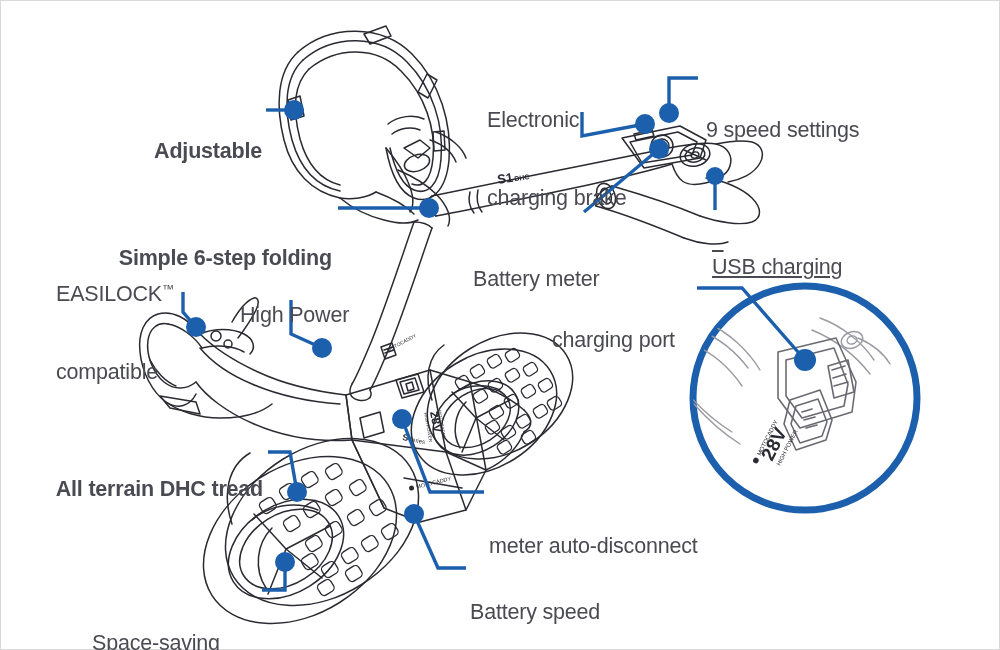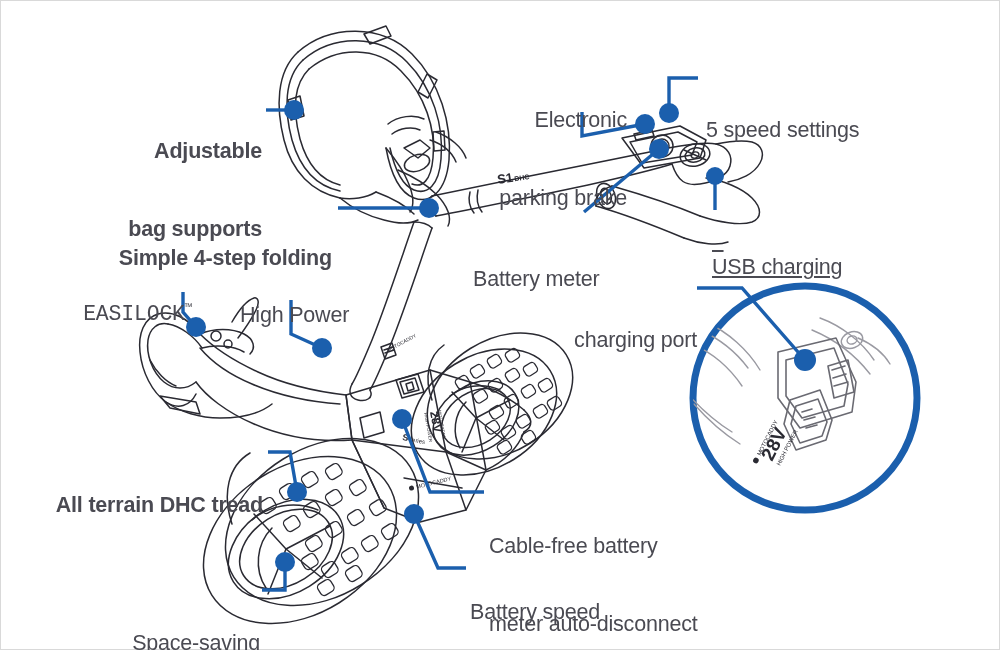--- a/index.html
+++ b/index.html
@@ -18,21 +18,21 @@
     position:absolute;
     color:#4a4a52;
     font-size:21.5px;
     line-height:26px;
     font-weight:400;
     white-space:pre;
     letter-spacing:-0.2px;
   }
   .callout-text.right{text-align:right;font-weight:bold;}
   .callout-text.left{text-align:left;}
-  .callout-text.center{text-align:right;}
+  .callout-text.center{text-align:left;}
   .tm{font-size:12px;vertical-align:super;letter-spacing:0;}
 </style>
 </head>
 <body>
 
 <div id="page-frame"></div>
 
 <div id="stage">
   <svg width="1000" height="650" viewBox="0 0 1000 650" xmlns="http://www.w3.org/2000/svg">
     <defs>
@@ -329,66 +329,65 @@
       <circle cx="297" cy="492" r="10"></circle>
       <circle cx="285" cy="562" r="10"></circle>
       <circle cx="402" cy="419" r="10"></circle>
       <circle cx="414" cy="514" r="10"></circle>
     </g>
   </svg>
 </div>
 
 <div class="callout-text right" style="left:112px;top:86px;width:150px;">
   <div>Adjustable</div>
-  <div>bag supports</div>
 </div>
 
 <div class="callout-text right" style="left:112px;top:193px;width:220px;">
-  <div>Simple 4-step folding</div>
-</div>
-
-<div class="callout-text center" style="left:56px;top:244px;width:136px;font-family:Liberation Mono, monospace;">
+  <div>Simple 6-step folding</div>
+</div>
+
+<div class="callout-text center" style="left:56px;top:224px;width:136px;">
   <div><span>EASILOCK<span class="tm">™</span></span></div>
+  <div>compatible</div>
 </div>
 
 <div class="callout-text left" style="left:240px;top:250px;width:150px;">
   <div>High Power</div>
 </div>
 
 <div class="callout-text center" style="left:487px;top:55px;width:140px;">
   <div>Electronic</div>
-  <div>parking brake</div>
+  <div>charging brake</div>
 </div>
 
 <div class="callout-text left" style="left:706px;top:65px;width:180px;">
-  <div>5 speed settings</div>
+  <div>9 speed settings</div>
 </div>
 
 <div class="callout-text left" style="left:712px;top:202px;width:160px;text-decoration:underline;">
   <div>USB charging</div>
 </div>
 
 <div class="callout-text left" style="left:473px;top:214px;width:160px;">
   <div>Battery meter</div>
 </div>
 
 <div class="callout-text center" style="left:552px;top:275px;width:145px;">
   <div>charging port</div>
 </div>
 
-<div class="callout-text right" style="left:48px;top:440px;width:215px;">
+<div class="callout-text right" style="left:48px;top:424px;width:215px;">
   <div>All terrain DHC tread</div>
 </div>
 
 <div class="callout-text center" style="left:92px;top:578px;width:168px;">
   <div>Space-saving</div>
   
 </div>
 
 <div class="callout-text left" style="left:489px;top:481px;width:220px;">
-  <div>Cable-free battery</div>
   <div>meter auto-disconnect</div>
 </div>
 
 <div class="callout-text left" style="left:470px;top:547px;width:185px;">
   <div>Battery speed</div>
   
 </div>
 
 </body></html>

